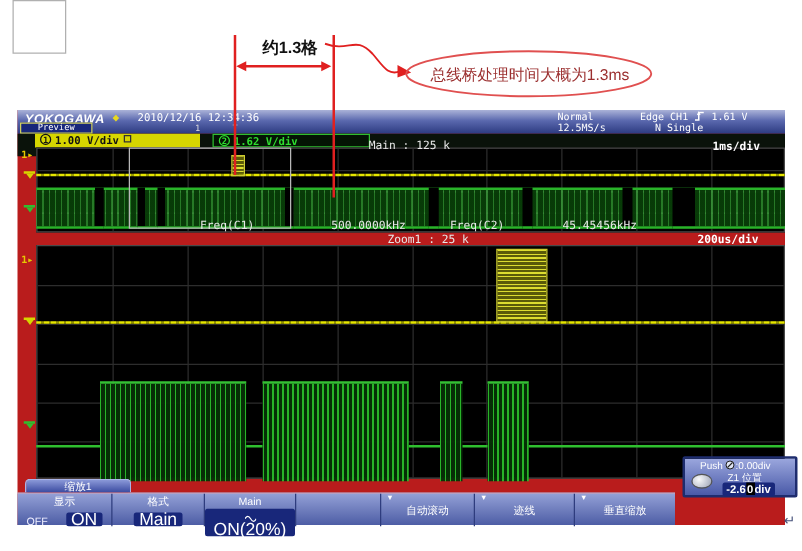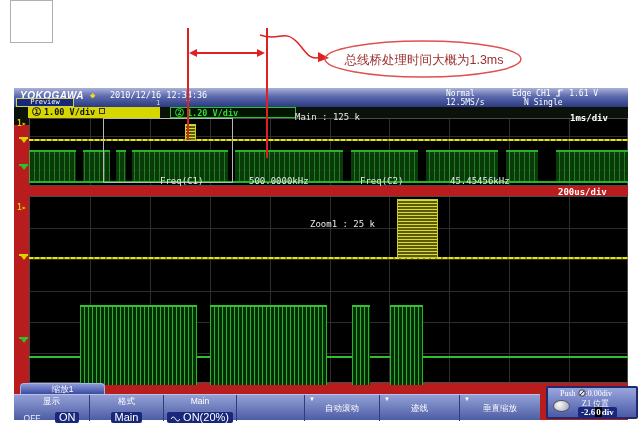--- a/index.html
+++ b/index.html
@@ -72,27 +72,27 @@
 
   
   .ztab { position:absolute; left:6px; top:295px; width:85px; height:11px; background:linear-gradient(#8a98d8,#3a4aa0);
           border:1px solid #aab4e8; border-bottom:none; border-radius:4px 4px 0 0; color:#fff; font-size:8.5px;
           text-align:center; line-height:10px; z-index:7; font-family:"Liberation Sans", sans-serif; }
   .menubar { position:absolute; left:0; top:306px; width:526px; height:26px; background:linear-gradient(#93a0d6,#4d5da5);
              border-top:1px solid #b8c2ec; z-index:6; font-family:"Liberation Sans", sans-serif; }
   .mcol { position:absolute; top:0; height:26px; border-right:1px solid #2e3c7e; }
   .mlabel { position:absolute; top:1px; left:0; right:0; text-align:center; color:#fff; font-size:8.5px; }
   .mval-row { position:absolute; top:12px; left:0; right:0; text-align:center; }
-  .vbox { display:inline-block; background:#18277a; border-radius:2px; color:#fff; font-size:11px; padding:0 4px; line-height:11px; }
+  .vbox { display:inline-block; background:#18277a; border-radius:2px; color:#fff; font-size:14px; padding:0 4px; line-height:11px; }
   .offtxt { color:#eef; font-size:8.5px; margin-right:10px; }
   .ddarrow { position:absolute; left:4px; top:1px; color:#fff; font-size:6px; }
 
-  .knob-panel { position:absolute; left:546px; top:386px; width:92px; height:33px; border-radius:2px;
+  .knob-panel { position:absolute; left:546px; top:365px; width:92px; height:33px; border-radius:2px;
                 background:linear-gradient(#9aa6dd,#4a5aa8); border:2px solid #1e2c6e; z-index:22;
-                font-family:Liberation Serif, serif; }
+                font-family:Liberation Sans, sans-serif; }
   .kp-row1 { position:absolute; left:12px; top:1px; color:#fff; font-size:8px; white-space:nowrap; }
   .kp-row2 { position:absolute; left:34px; top:10px; color:#fff; font-size:8px; white-space:nowrap; }
   .kp-knob { position:absolute; left:5px; top:12px; width:17px; height:12px; border-radius:50%;
              background:radial-gradient(circle at 35% 35%, #fafafa, #9aa0b4); border:1px solid #555; }
   .kp-val { position:absolute; left:30px; top:19px; background:#18277a; border-radius:2px; color:#fff;
             font-size:9px; font-weight:bold; padding:0 3px; line-height:11px; }
   .kp-cursor { background:#000; color:#fff; padding:0 1px; }
 </style>
 </head>
 <body>
@@ -100,20 +100,21 @@
 <div class="page">
 
   <div class="sel-rect"></div>
 
   <div class="rline rline1"></div>
   <div class="rline rline2"></div>
   <div class="gap-arrow">
     <span class="ah ah-l"></span>
       <span class="ah ah-r"></span>
   </div>
+  <div class="gap-label">约1.3格</div>
   <svg class="note-svg" width="274" height="52" viewBox="0 0 274 52">
     <path d="M2,5 C22,12 26,-2 40,13 C48,22 52,31 62,27" fill="none" stroke="#e02020" stroke-width="1.5"></path>
     <polygon points="60,22 71,28 60,32" fill="#e02020"></polygon>
     <ellipse cx="165" cy="29" rx="98" ry="18" fill="none" stroke="#e05050" stroke-width="1.5"></ellipse>
   </svg>
   <div class="note-text">总线桥处理时间大概为1.3ms</div>
 
   <div class="scope" id="scope">
 
     <div class="hdr">
@@ -131,21 +132,21 @@
         <span>1.61 V</span>
       </span>
       <span class="htrigmode">N Single</span>
       <span class="preview">Preview</span>
       <span class="hm1">1</span>
       <span class="hmT">T</span>
     </div>
 
     <div class="chrow">
       <span class="badge1"><span class="chnum">1</span><span>1.00 V/div</span><span class="coupl"></span></span>
-      <span class="badge2"><span class="chnum g">2</span><span>1.20 V/div</span></span>
+      <span class="badge2"><span class="chnum g">2</span><span>1.62 V/div</span></span>
     </div>
 
     <div class="grid" id="main-grid">
         <div class="vline" style="left: 59.9px;"></div>
         <div class="vline" style="left: 119.8px;"></div>
         <div class="vline" style="left: 179.7px;"></div>
         <div class="vline" style="left: 239.6px;"></div>
         <div class="vline" style="left: 299.5px;"></div>
         <div class="vline" style="left: 359.4px;"></div>
         <div class="vline" style="left: 419.3px;"></div>
@@ -156,41 +157,41 @@
         <div class="hline" style="top: 51px;"></div>
       </div>
     <div class="txt" style="left:281px; top:24px;">Main : 125 k</div>
     <div class="txt tb" style="left:556px; top:25px;">1ms/div</div>
 
     <div class="yline" style="top:51px;"></div>
     <div class="gband" id="gband"></div>
     <div class="zoombox"></div>
 
     <div class="txt" style="left:146px; top:88px;">Freq(C1)</div>
-    <div class="txt" style="left:235px; top:88px;">500.0000kHz</div>
+    <div class="txt" style="left:251px; top:88px;">500.0000kHz</div>
     <div class="txt" style="left:346px; top:88px;">Freq(C2)</div>
     <div class="txt" style="left:436px; top:88px;">45.45456kHz</div>
 
     <div class="grid" id="zoom-grid">
         <div class="vline" style="left: 59.9px;"></div>
         <div class="vline" style="left: 119.8px;"></div>
         <div class="vline" style="left: 179.7px;"></div>
         <div class="vline" style="left: 239.6px;"></div>
         <div class="vline" style="left: 299.5px;"></div>
         <div class="vline" style="left: 359.4px;"></div>
         <div class="vline" style="left: 419.3px;"></div>
         <div class="vline" style="left: 479.2px;"></div>
         <div class="vline" style="left: 539.1px;"></div>
         <div class="hline" style="top: 31.1667px;"></div>
         <div class="hline" style="top: 62.3333px;"></div>
         <div class="hline" style="top: 93.5px;"></div>
         <div class="hline" style="top: 124.667px;"></div>
         <div class="hline" style="top: 155.833px;"></div>
       </div>
-    <div class="txt" style="left:296px; top:99px;margin-top:32px;">Zoom1 : 25 k</div>
+    <div class="txt" style="left:296px; top:99px;">Zoom1 : 25 k</div>
     <div class="txt tb" style="left:544px; top:99px;">200us/div</div>
 
     <div class="yline" style="top:169px;"></div>
 
     <div class="trignum" style="left:3px; top:31px;">1▸</div>
     <div class="gmark y" style="left:5px; top:49px;"></div>
     <div class="gmark g" style="left:5px; top:76px;"></div>
     <div class="trignum" style="left:3px; top:115px;">1▸</div>
     <div class="gmark y" style="left:5px; top:166px;"></div>
     <div class="gmark g" style="left:5px; top:249px;"></div>

